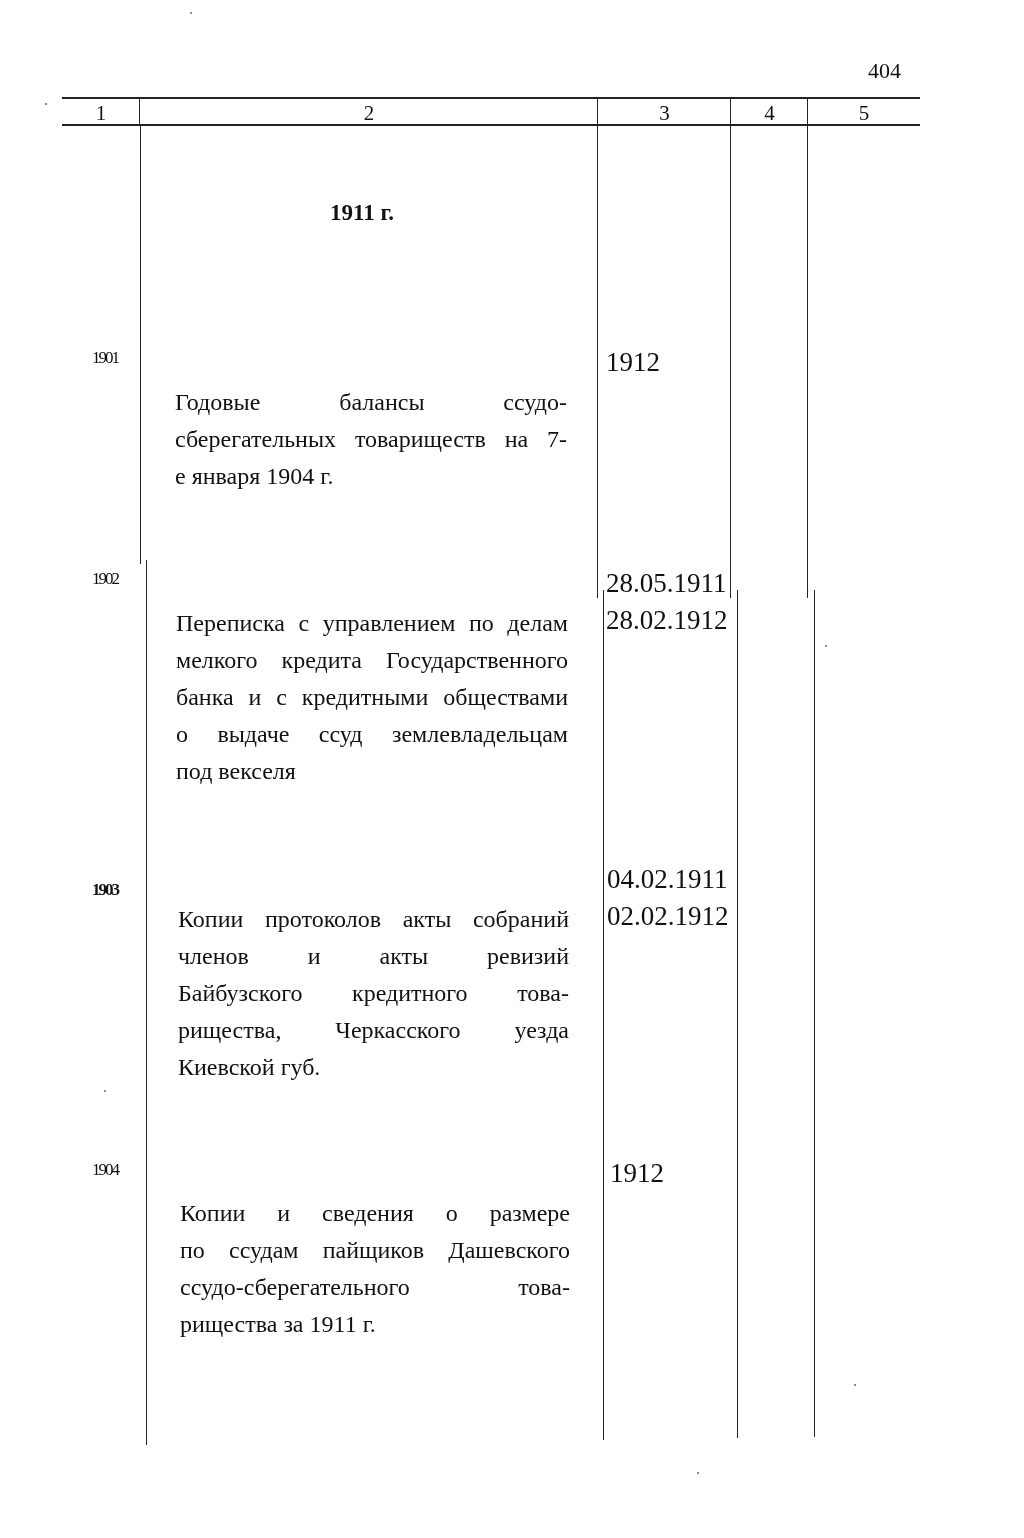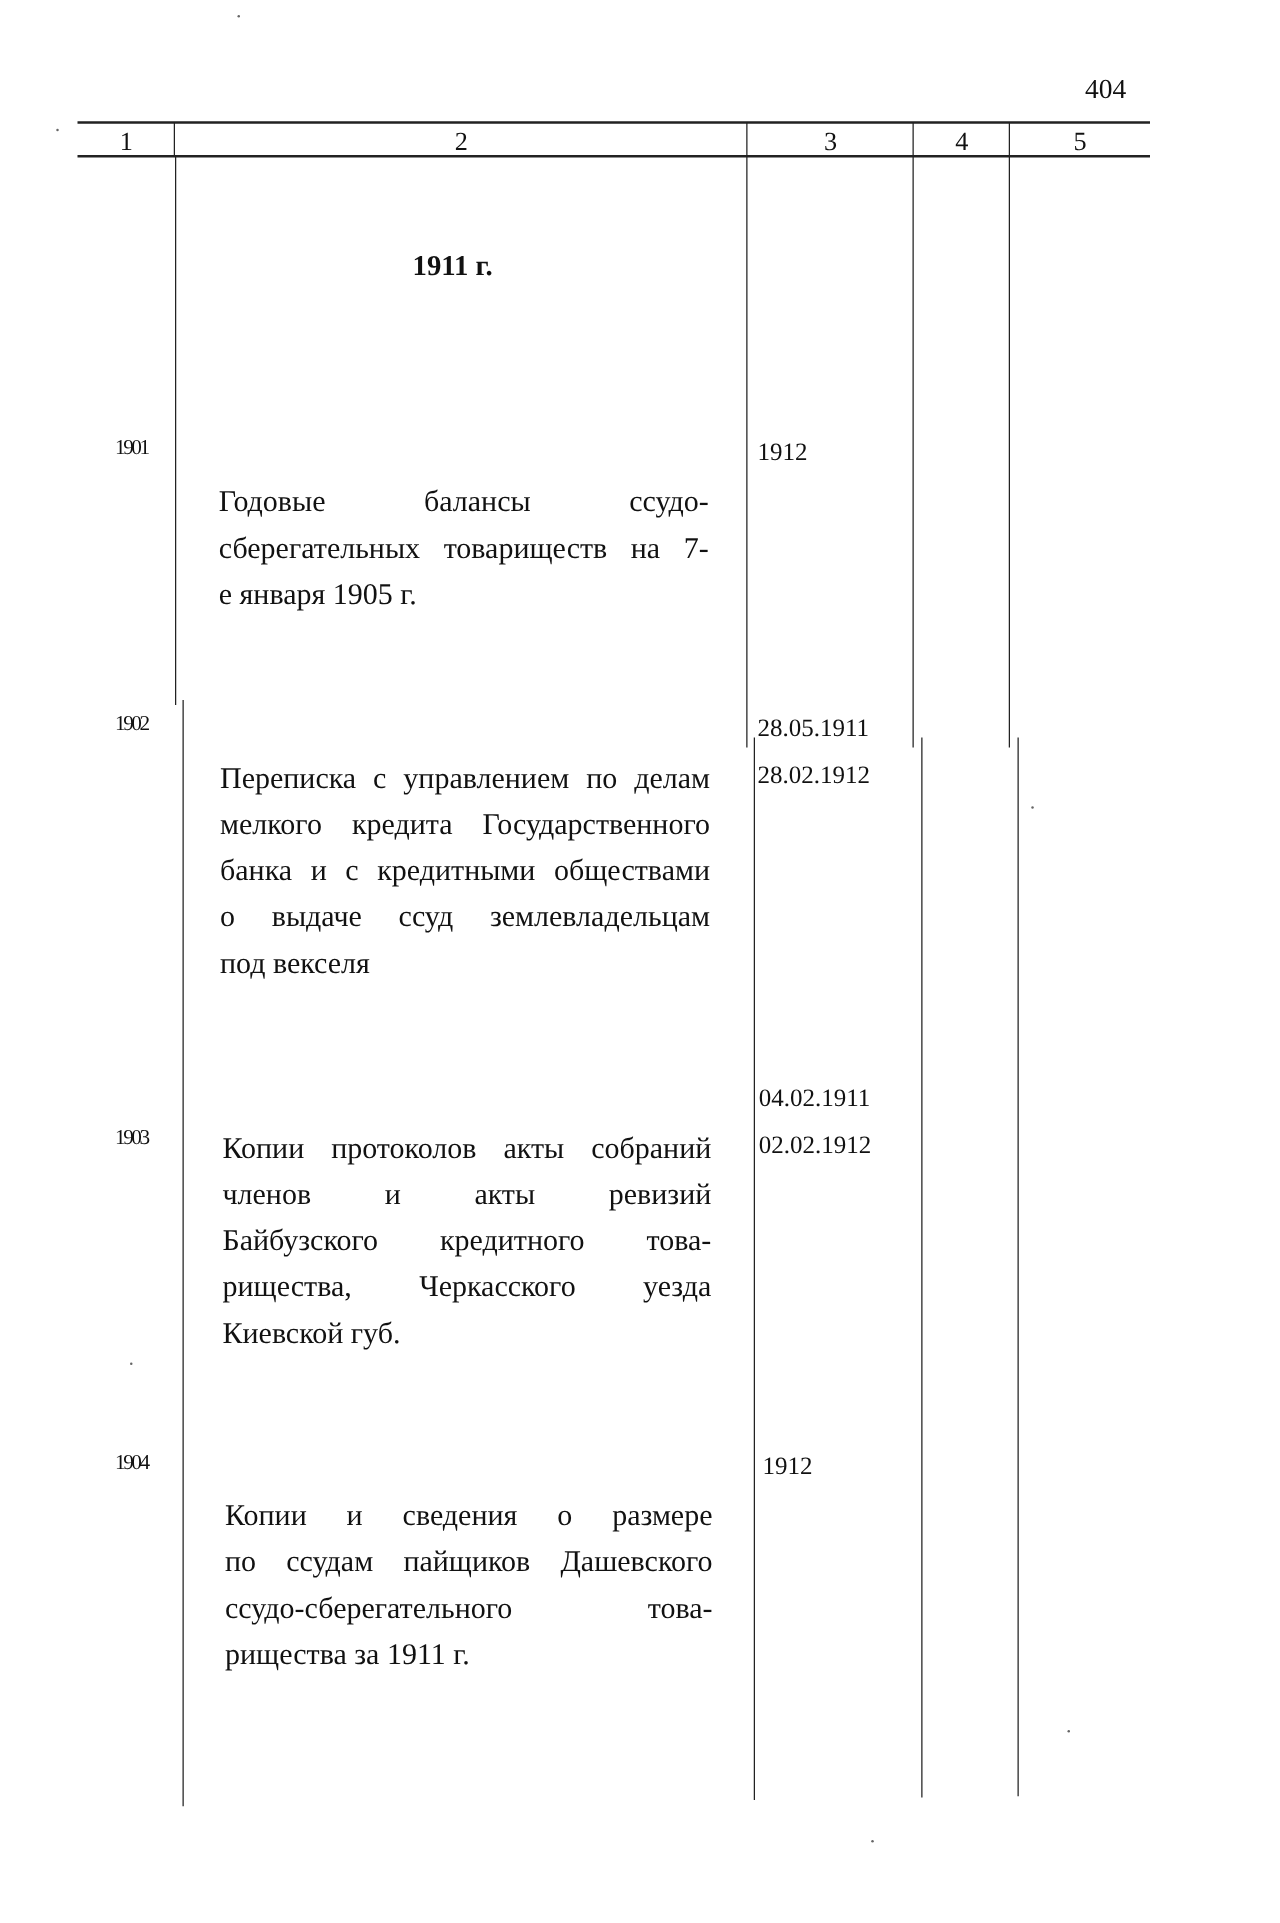--- a/index.html
+++ b/index.html
@@ -7,21 +7,21 @@
          font-family:"Liberation Serif", "DejaVu Serif", serif; color:#111; }
   .page-number { position:absolute; left:868px; top:58px; font-size:22px; }
   .hline { position:absolute; height:0; border-top:2px solid #222; }
   .vline { position:absolute; width:0; border-left:1.5px solid #222; }
   .colhead { position:absolute; top:101px; font-size:21px; text-align:center; }
   .year-heading { position:absolute; left:330px; top:200px; font-size:23px; font-weight:bold; }
   .inv-num { position:absolute; left:92px; font-size:17px; letter-spacing:-2px; }
   .desc { position:absolute; font-size:24px; line-height:37px; text-align:justify;margin-top:40px; }
   .desc span { display:block; }
   .desc .just { text-align-last:justify; }
-  .dates { position:absolute; font-size:20px; line-height:37px; }
+  .dates { position:absolute; font-size:27px; line-height:37px; }
   .dates span { display:block; }
   .speck { position:absolute; width:2px; height:2px; background:#666; border-radius:1px; }
 </style>
 </head>
 <body>
 
 <div class="page-number">404</div>
 
 <div class="hline" style="left:62px; top:97px; width:858px;"></div>
 <div class="hline" style="left:62px; top:124px; width:858px;"></div>
@@ -42,21 +42,21 @@
 <div class="colhead" style="left:731px; width:77px;">4</div>
 <div class="colhead" style="left:808px; width:112px;">5</div>
 
 <div class="year-heading">1911 г.</div>
 
 <div>
   <div class="inv-num" style="top:348px;">1901</div>
   <div class="desc" style="left:175px; top:344px; width:392px;">
     <span class="just">Годовые балансы ссудо-</span>
     <span class="just">сберегательных товариществ на 7-</span>
-    <span>е января 1905 г.</span>
+    <span>е января 1904 г.</span>
   </div>
   <div class="dates" style="left:606px; top:344px;">
     <span>1912</span>
   </div>
 </div>
 
 <div>
   <div class="inv-num" style="top:569px;">1902</div>
   <div class="desc" style="left:176px; top:565px; width:392px;">
     <span class="just">Переписка с управлением по делам</span>
@@ -65,21 +65,21 @@
     <span class="just">о выдаче ссуд землевладельцам</span>
     <span>под векселя</span>
   </div>
   <div class="dates" style="left:606px; top:565px;">
     <span>28.05.1911</span>
     <span>28.02.1912</span>
   </div>
 </div>
 
 <div>
-  <div class="inv-num" style="top:900px;">1903</div>
+  <div class="inv-num" style="top:880px;font-weight:bold;">1903</div>
   <div class="desc" style="left:178px; top:861px; width:391px;">
     <span class="just">Копии протоколов акты собраний</span>
     <span class="just">членов и акты ревизий</span>
     <span class="just">Байбузского кредитного това-</span>
     <span class="just">рищества, Черкасского уезда</span>
     <span>Киевской губ.</span>
   </div>
   <div class="dates" style="left:607px; top:861px;">
     <span>04.02.1911</span>
     <span>02.02.1912</span>

